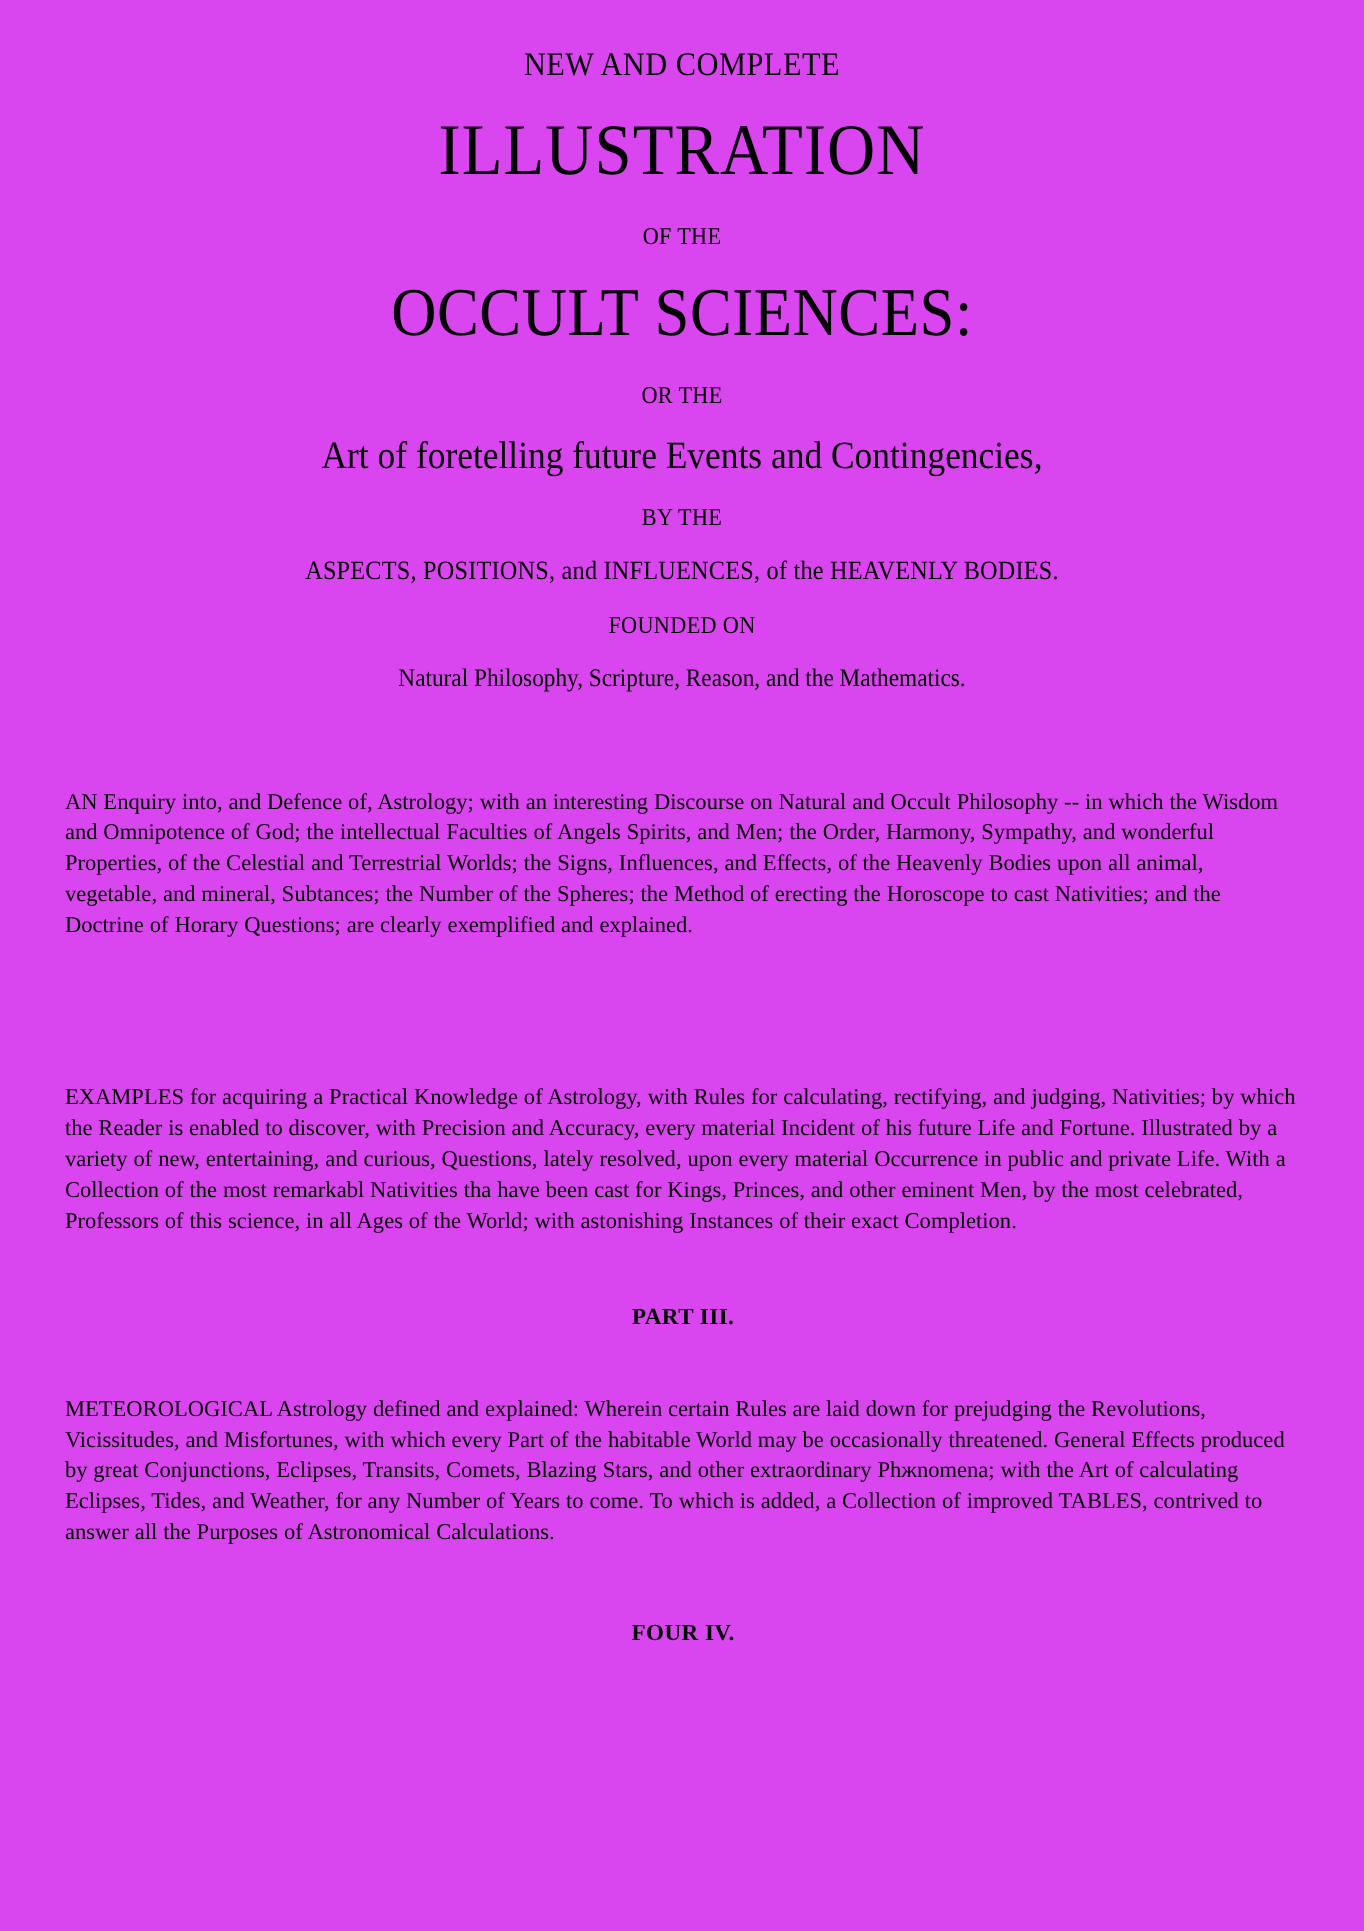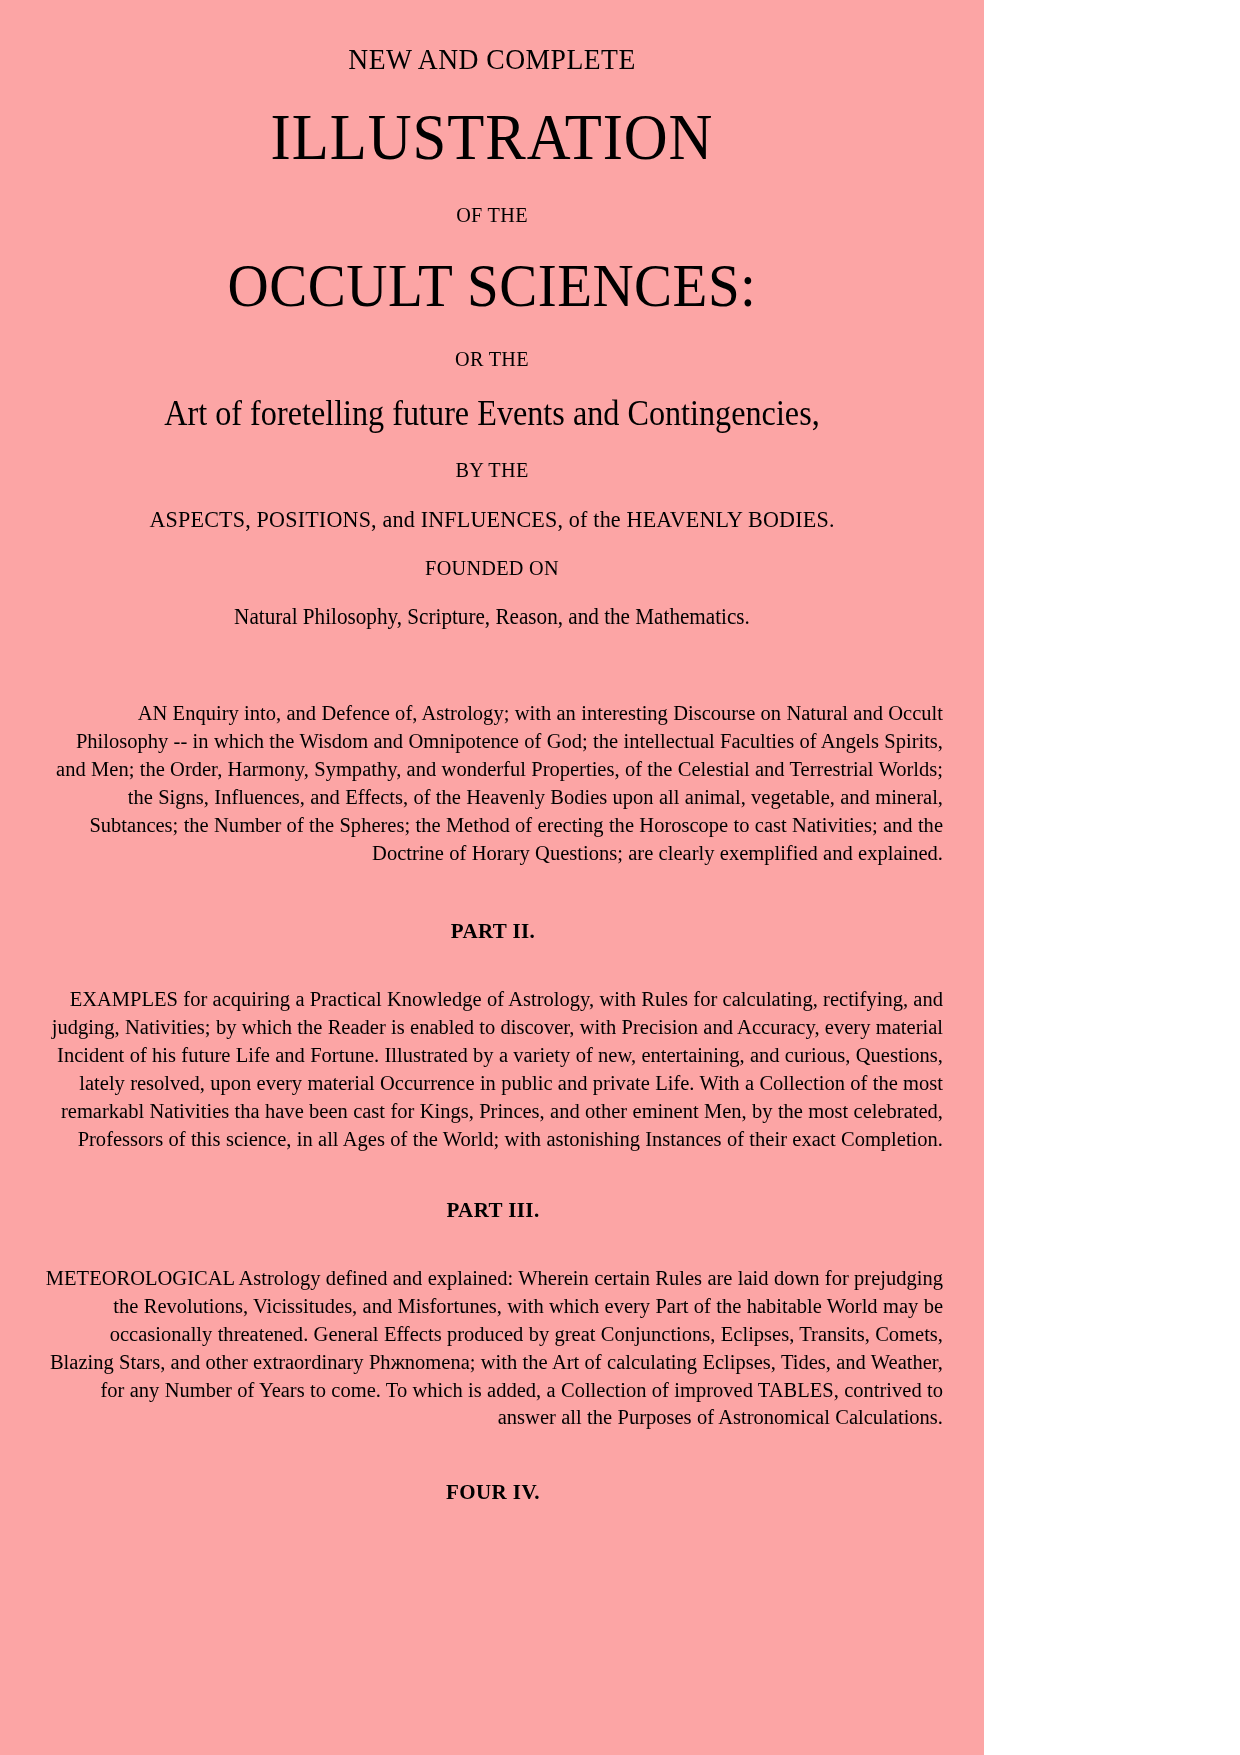--- a/index.html
+++ b/index.html
@@ -10,23 +10,23 @@
   body {
     width: 1240px;
     height: 1755px;
     font-family: "Liberation Serif", "DejaVu Serif", serif;
     color: #000000;
     -webkit-font-smoothing: antialiased;
   }
 
   .page {
     position: relative;
-    width: 984px;
+    width: 1240px;
     height: 1755px;
-    background: #fca5a5;
+    background: #d946ef;
     box-sizing: border-box;
     overflow: hidden;
   }
 
   .title-block {
     padding-top: 44px;
   }
 
   
   .cond {
@@ -117,22 +117,22 @@
   }
 
   
   .body-col {
     padding: 0 41px 0 43px;
   }
 
   .body-par {
     font-size: 20.5px;
     line-height: 1.365;
-    text-align: right;
-    margin: 0;
+    text-align: left;
+    margin: 16px;
     padding: 0;
     letter-spacing: 0.01px;
     word-spacing: 0.2px;
   }
 
   .gap-after-heading { height: 44px; }
   .gap-p1-h2 { height: 53px; }
   .gap-p2-h3 { height: 46px; }
   .gap-p3-h4 { height: 50px; }
 </style>
@@ -166,21 +166,20 @@
 
   </div>
 
   <div class="body-col">
 
     <div class="gap-after-heading"></div>
     <p class="body-par">AN Enquiry into, and Defence of, Astrology; with an interesting Discourse on Natural and Occult Philosophy -- in which the Wisdom and Omnipotence of God; the intellectual Faculties of Angels Spirits, and Men; the Order, Harmony, Sympathy, and wonderful Properties, of the Celestial and Terrestrial Worlds; the Signs, Influences, and Effects, of the Heavenly Bodies upon all animal, vegetable, and mineral, Subtances; the Number of the Spheres; the Method of erecting the Horoscope to cast Nativities; and the Doctrine of Horary Questions; are clearly exemplified and explained.</p>
 
     <div class="gap-p1-h2"></div>
 
-    <div class="part-heading">PART II.</div>
     <div class="gap-after-heading"></div>
     <p class="body-par">EXAMPLES for acquiring a Practical Knowledge of Astrology, with Rules for calculating, rectifying, and judging, Nativities; by which the Reader is enabled to discover, with Precision and Accuracy, every material Incident of his future Life and Fortune. Illustrated by a variety of new, entertaining, and curious, Questions, lately resolved, upon every material Occurrence in public and private Life. With a Collection of the most remarkabl Nativities tha have been cast for Kings, Princes, and other eminent Men, by the most celebrated, Professors of this science, in all Ages of the World; with astonishing Instances of their exact Completion.</p>
 
     <div class="gap-p2-h3"></div>
 
     <div class="part-heading">PART III.</div>
     <div class="gap-after-heading"></div>
     <p class="body-par">METEOROLOGICAL Astrology defined and explained: Wherein certain Rules are laid down for prejudging the Revolutions, Vicissitudes, and Misfortunes, with which every Part of the habitable World may be occasionally threatened. General Effects produced by great Conjunctions, Eclipses, Transits, Comets, Blazing Stars, and other extraordinary Phжnomena; with the Art of calculating Eclipses, Tides, and Weather, for any Number of Years to come. To which is added, a Collection of improved TABLES, contrived to answer all the Purposes of Astronomical Calculations.</p>
 
     <div class="gap-p3-h4"></div>

